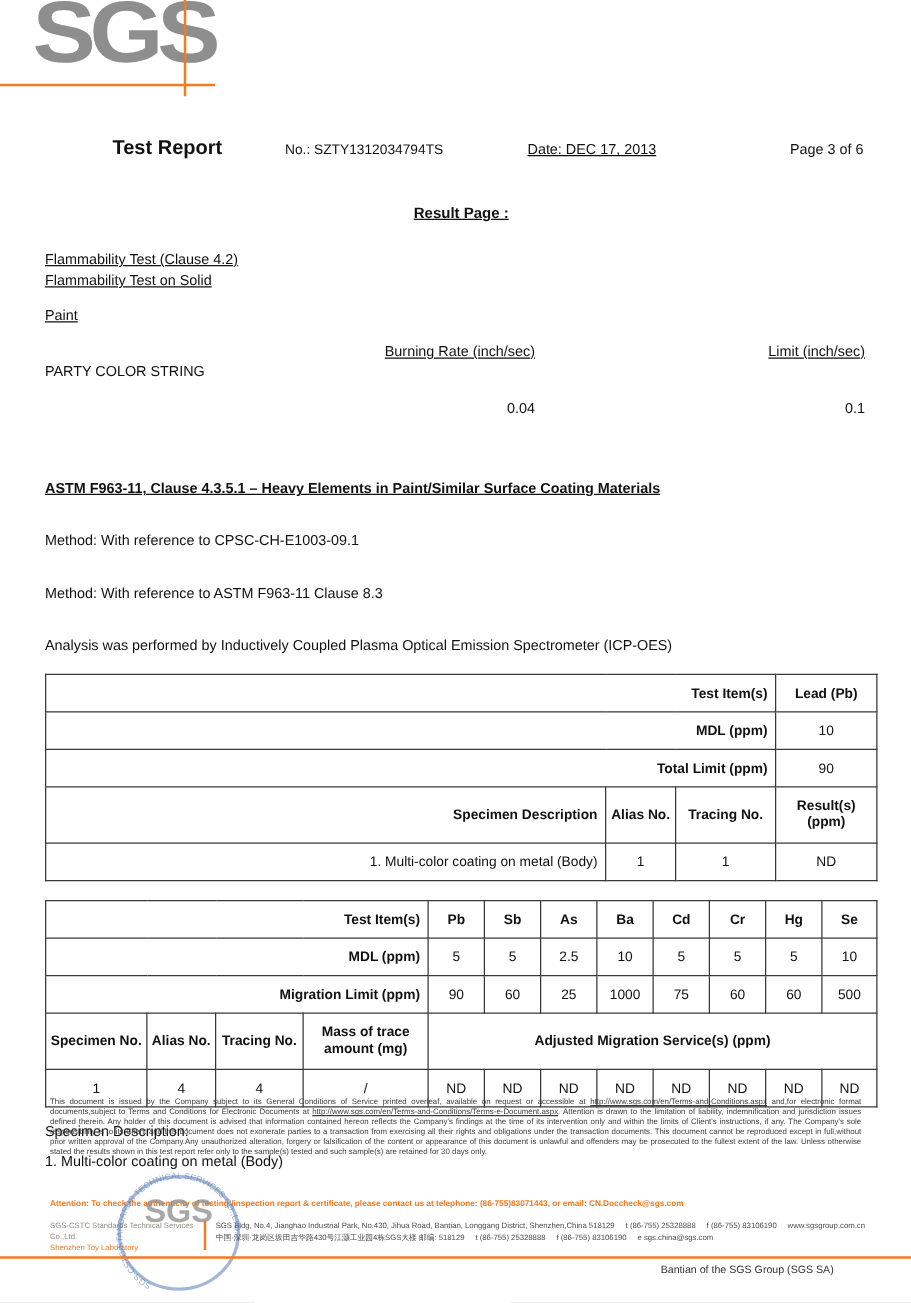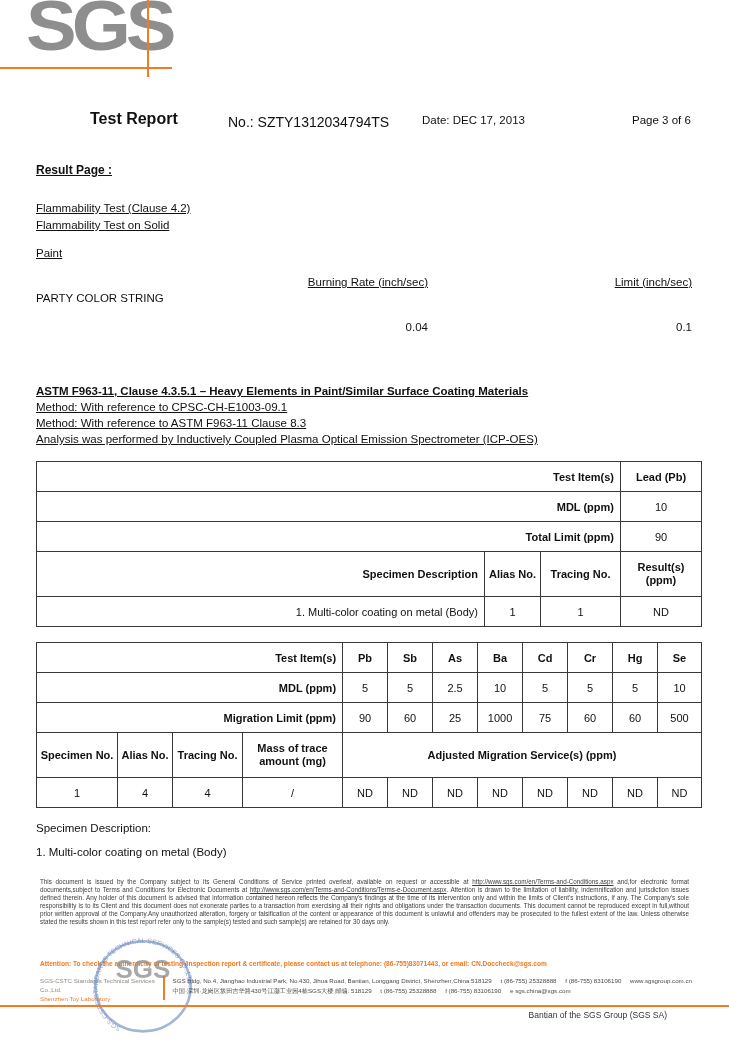--- a/index.html
+++ b/index.html
@@ -12,33 +12,33 @@
   .logo-block{position:absolute;left:0;top:0;width:200px;height:90px;}
   .logo-text{
     position:absolute;left:26px;top:-14px;
     font-size:76px;font-weight:bold;letter-spacing:-5px;color:#8e8e8e;
     transform:scaleY(.92);transform-origin:top left;
   }
   .logo-hline{position:absolute;left:0;top:67px;width:172px;height:2px;background:#f47b20;}
   .logo-vline{position:absolute;left:147px;top:0;width:2px;height:77px;background:#f47b20;}
   
   .hdr-title{position:absolute;left:90px;top:110px;font-size:16px;font-weight:bold;}
-  .hdr-no{position:absolute;left:228px;top:114px;font-size:14px;text-align:right;}
-  .hdr-date{position:absolute;left:422px;top:114px;font-size:11.5px;}
+  .hdr-no{position:absolute;left:228px;top:114px;font-size:11px;text-align:right;}
+  .hdr-date{position:absolute;left:422px;top:114px;font-size:11.5px;text-decoration:underline;}
   .hdr-page{position:absolute;left:632px;top:114px;font-size:11.5px;}
   
   .content{position:absolute;left:36px;right:27px;top:162px;font-size:11.5px;line-height:16px;}
   .u{text-decoration:underline;}
-  .result-heading{font-size:12px;font-weight:bold;text-decoration:underline;}
+  .result-heading{font-size:12px;font-weight:bold;text-decoration:underline;text-align:center;}
   .flam1{margin-top:22px;text-decoration:underline;}
   .flam2{margin-top:1px;text-decoration:underline;}
   .sample-grid{display:grid;grid-template-columns:230px 162px 264px;margin-top:12px;}
   .sample-grid .c{text-align:right;margin-top:29px;}
   .astm-heading{margin-top:48px;font-weight:bold;text-decoration:underline;}
-  .method{margin-top:0;text-decoration:underline;}
+  .method{margin-top:26px;}
   
   table.rpt{border-collapse:collapse;width:100%;table-layout:fixed;}
   table.rpt td{border:1.5px solid #383838;padding:0 6px;font-size:11px;height:29px;vertical-align:middle;text-align:right;}
   table.rpt td.c{text-align:center;padding:0 2px;}
   table.rpt td.hb{font-weight:bold;}
   .t1{margin-top:14px;}
   .t2{margin-top:15px;}
   tr.tall td{height:44px;line-height:13px;}
   
   .spec-heading{margin-top:12px;}

